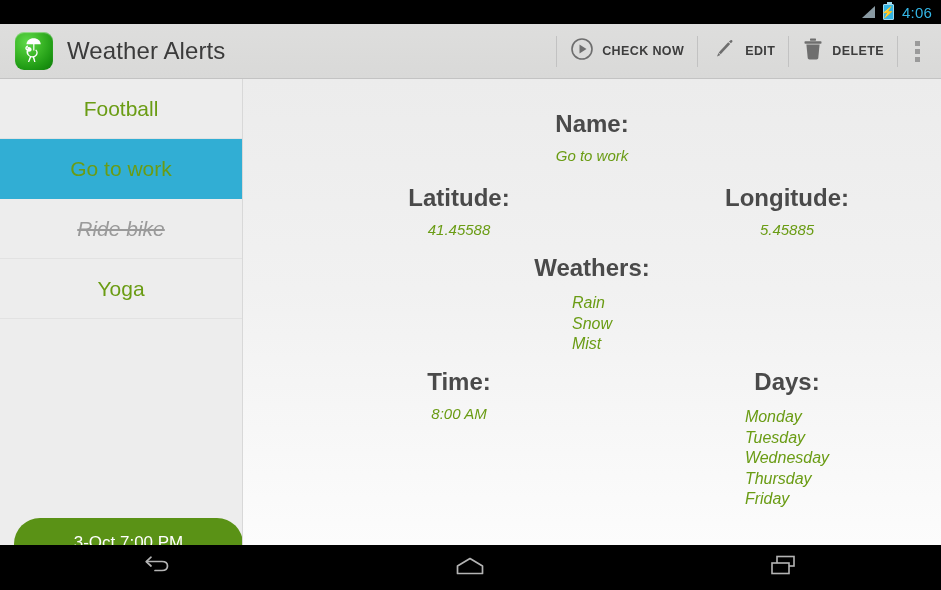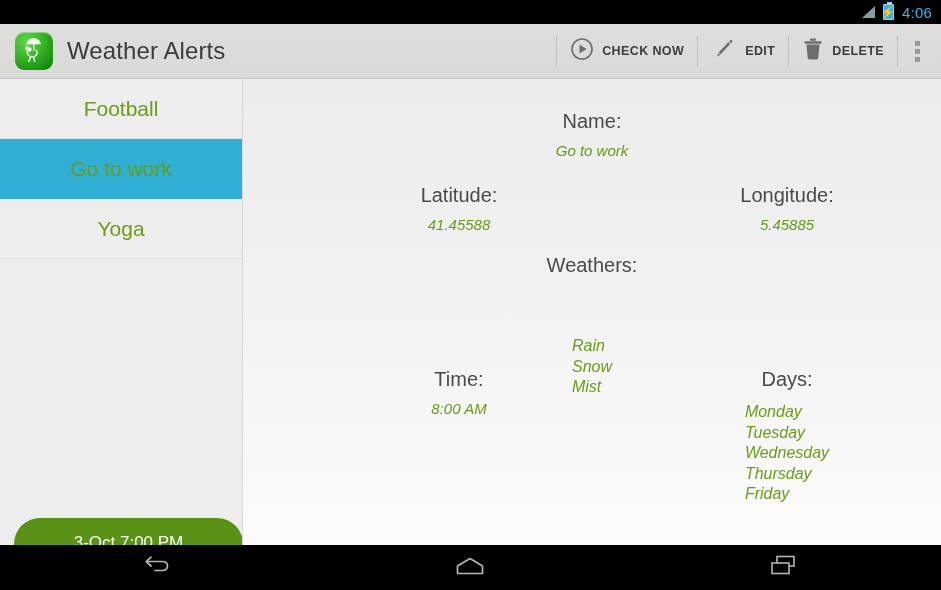--- a/index.html
+++ b/index.html
@@ -219,24 +219,25 @@
     background: linear-gradient(to bottom, #ececec 0%, #f1f1f1 45%, #f8f8f8 80%, #fcfcfc 100%);
     overflow: hidden;
   }
   .detail-inner {
     position: relative;
     width: 100%;
     height: 100%;
   }
   .field { position: absolute; }
   .field-label {
-    font-size: 20px;
+    font-size: 24px;
     color: #4a4a4a;
     text-align: center;
     white-space: nowrap;
+    font-weight: bold;
   }
   .field-value {
     font-size: 15px;
     font-style: italic;
     color: #6a9c14;
     text-align: center;
     white-space: nowrap;
     margin-top: 9px;
   }
   .value-list {
@@ -251,21 +252,21 @@
   .center-col {
     display: flex;
     flex-direction: column;
     align-items: center;
   }
 
   
   .f-name      { left: 0;   top: 31px;  width: 100%; }
   .f-lat       { left: 96px;  top: 105px; width: 240px; }
   .f-lon       { left: 424px; top: 105px; width: 240px; }
-  .f-weathers  { left: 0;   top: 175px; width: 100%; gap: 48px; }
+  .f-weathers  { left: 0;   top: 175px; width: 100%; }
   .f-time      { left: 96px;  top: 289px; width: 240px; }
   .f-days      { left: 424px; top: 289px; width: 240px; }
   .f-state     { left: 0;   top: 443px; width: 100%; }
 
   
   .nav-bar {
     position: absolute;
     left: 0; top: 545px;
     width: 941px;
     height: 45px;
@@ -371,20 +372,23 @@
   <div class="main">
 
     <div class="sidebar">
       <div class="alert-list">
         <div class="alert-item">
           <span>Football</span>
         </div>
         <div class="alert-item selected">
           <span>Go to work</span>
         </div>
+        <div class="alert-item disabled">
+          <span>Ride bike</span>
+        </div>
         <div class="alert-item">
           <span>Yoga</span>
         </div>
       </div>
 
       <div class="next-check">
         <div>3-Oct 7:00 PM</div>
       </div>
     </div>
 

